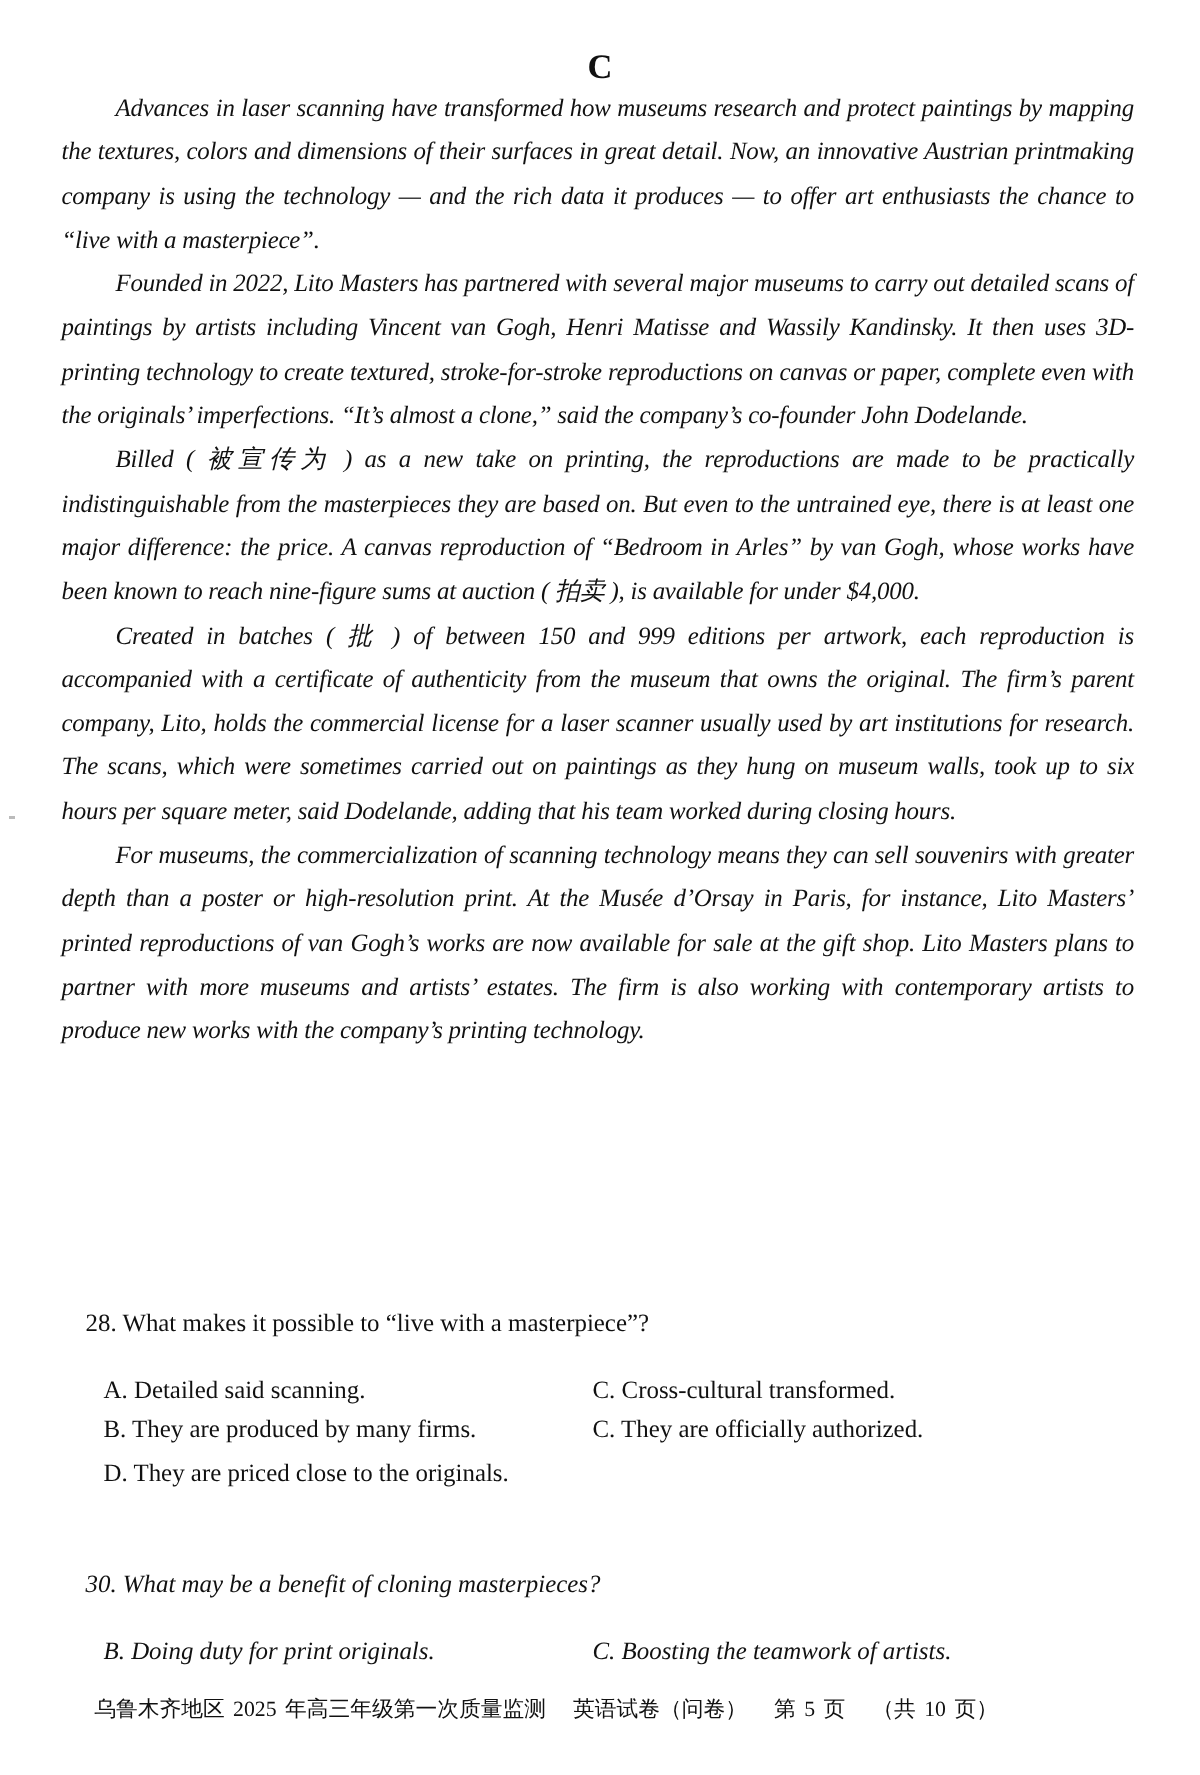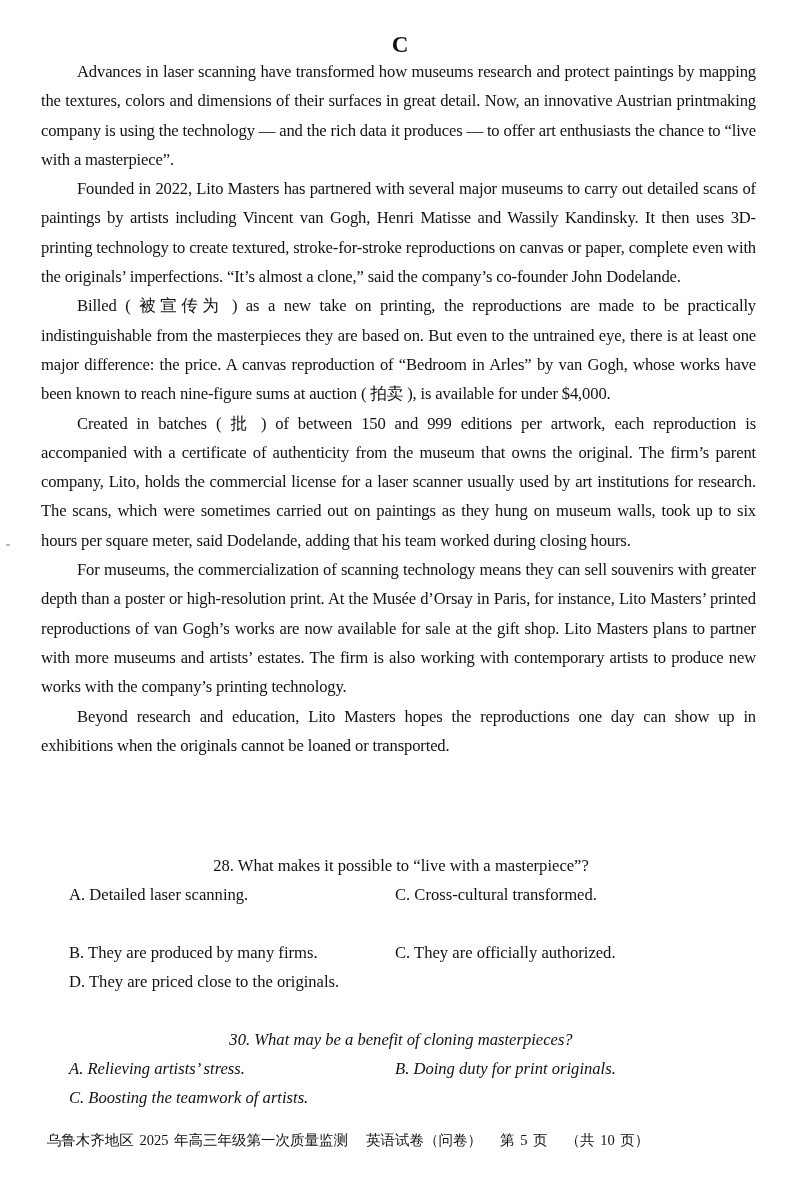--- a/index.html
+++ b/index.html
@@ -9,70 +9,68 @@
     color: #111111;
   }
   .page { position: absolute; left: 0; top: 0; width: 800px; height: 1183px; }
   .section-letter {
     position: absolute; top: 32px; left: 0; width: 800px; text-align: center;
     font-weight: bold; font-size: 23px; line-height: 26px;
   }
   .passage { position: absolute; left: 41px; width: 715px; top: 57px; }
   .para {
     margin: 0; font-size: 16.6px; line-height: 29.3px; text-align: justify;
-    text-indent: 36px; letter-spacing: -0.15px;
+    text-indent: 36px; letter-spacing: -0.15px; font-style: italic;
   }
   .q-block { position: absolute; left: 41px; width: 720px; }
-  .q-stem { font-size: 16.6px; line-height: 29px; margin: 0; text-align: center; }
+  .q-stem { font-size: 16.6px; line-height: 29px; margin: 16px; }
   .opts { display: grid; grid-template-columns: 326px 330px; margin-left: 28px; }
   .opt { font-size: 16.6px; line-height: 29px; white-space: nowrap; }
   .footer {
-    position: absolute; left: 0; width: 696px; top: 1130px; text-align: center;
+    position: absolute; left: 16px; width: 696px; top: 1130px; text-align: center;
     font-size: 14.5px; line-height: 20px; word-spacing: 2px;
   }
   .footer span { margin: 0 9px; }
   .scan-speck { position: absolute; left: 6px; top: 544px; width: 4px; height: 2px; background: #bbbbbb; }
 </style>
 </head>
 <body>
 
 <div class="page">
   <div class="scan-speck"></div>
 
   <div class="section-letter">C</div>
 
   <div class="passage">
     <p class="para">Advances in laser scanning have transformed how museums research and protect paintings by mapping the textures, colors and dimensions of their surfaces in great detail. Now, an innovative Austrian printmaking company is using the technology — and the rich data it produces — to offer art enthusiasts the chance to “live with a masterpiece”.</p>
     <p class="para">Founded in 2022, Lito Masters has partnered with several major museums to carry out detailed scans of paintings by artists including Vincent van Gogh, Henri Matisse and Wassily Kandinsky. It then uses 3D-printing technology to create textured, stroke-for-stroke reproductions on canvas or paper, complete even with the originals’ imperfections. “It’s almost a clone,” said the company’s co-founder John Dodelande.</p>
     <p class="para">Billed ( 被宣传为 ) as a new take on printing, the reproductions are made to be practically indistinguishable from the masterpieces they are based on. But even to the untrained eye, there is at least one major difference: the price. A canvas reproduction of “Bedroom in Arles” by van Gogh, whose works have been known to reach nine-figure sums at auction ( 拍卖 ), is available for under $4,000.</p>
     <p class="para">Created in batches ( 批 ) of between 150 and 999 editions per artwork, each reproduction is accompanied with a certificate of authenticity from the museum that owns the original. The firm’s parent company, Lito, holds the commercial license for a laser scanner usually used by art institutions for research. The scans, which were sometimes carried out on paintings as they hung on museum walls, took up to six hours per square meter, said Dodelande, adding that his team worked during closing hours.</p>
     <p class="para">For museums, the commercialization of scanning technology means they can sell souvenirs with greater depth than a poster or high-resolution print. At the Musée d’Orsay in Paris, for instance, Lito Masters’ printed reproductions of van Gogh’s works are now available for sale at the gift shop. Lito Masters plans to partner with more museums and artists’ estates. The firm is also working with contemporary artists to produce new works with the company’s printing technology.</p>
-    <p class="para">Beyond research and education, Lito Masters hopes the reproductions one day can show up in exhibitions when the originals cannot be loaned or transported.</p>
   </div>
 
   <div class="q-block" style="top:851px;">
     <p class="q-stem">28. What makes it possible to “live with a masterpiece”?</p>
     <div class="opts">
-      <div class="opt">A. Detailed laser scanning.</div>
+      <div class="opt">A. Detailed said scanning.</div>
       <div class="opt">C. Cross-cultural transformed.</div>
     </div>
   </div>
 
   <div class="q-block" style="top:938px;">
     <div class="opts">
       <div class="opt">B. They are produced by many firms.</div>
       <div class="opt">C. They are officially authorized.</div>
       <div class="opt">D. They are priced close to the originals.</div>
     </div>
   </div>
 
   <div class="q-block" style="top:1025px;font-style:italic;">
     <p class="q-stem">30. What may be a benefit of cloning masterpieces?</p>
     <div class="opts">
-      <div class="opt">A. Relieving artists’ stress.</div>
       <div class="opt">B. Doing duty for print originals.</div>
       <div class="opt">C. Boosting the teamwork of artists.</div>
     </div>
   </div>
 
   <div class="footer">
     <span>乌鲁木齐地区 2025 年高三年级第一次质量监测</span><span>英语试卷（问卷）</span><span>第 5 页</span><span>（共 10 页）</span>
   </div>
 </div>
 

